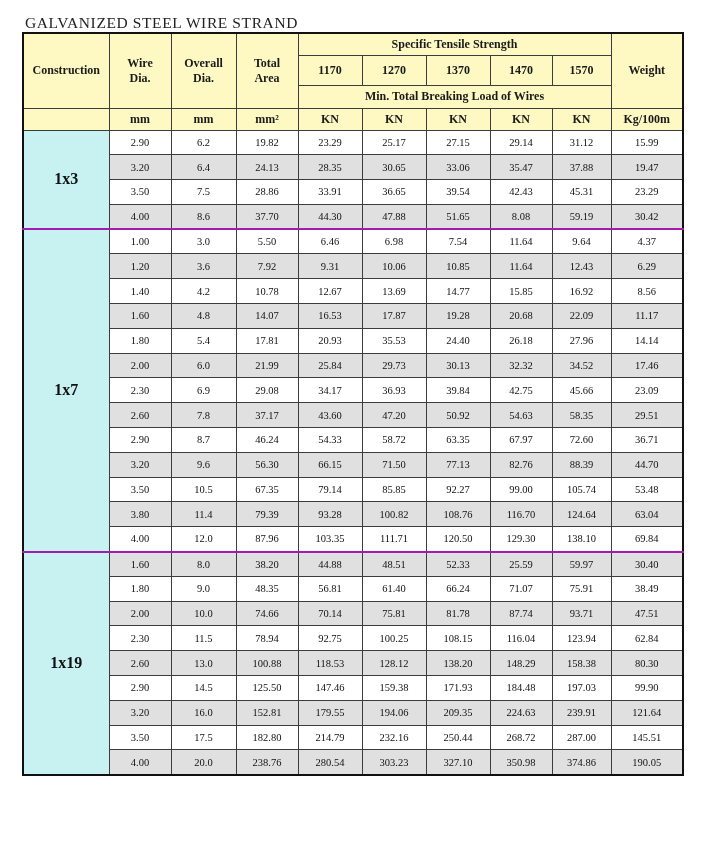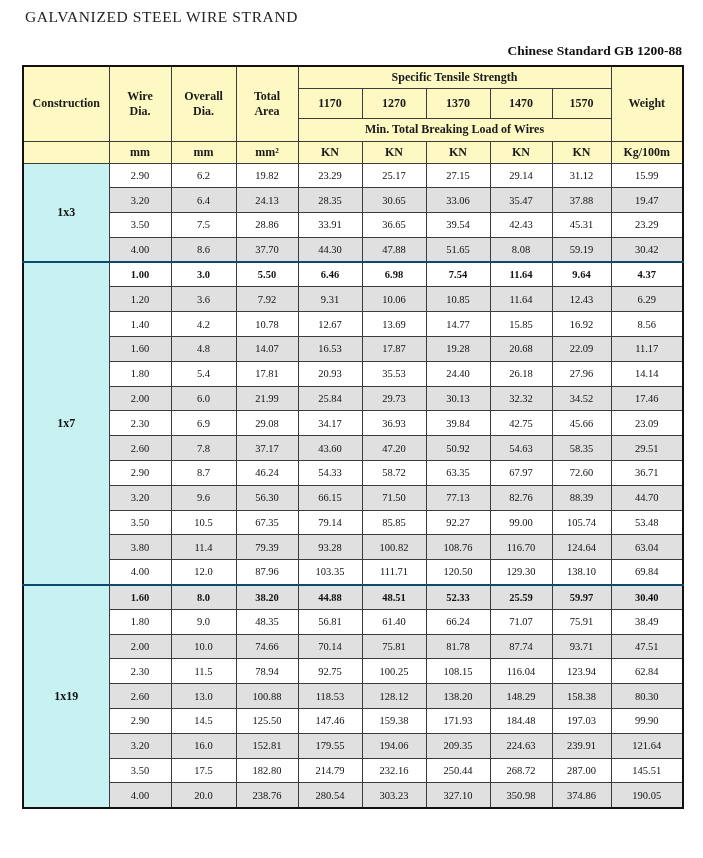--- a/index.html
+++ b/index.html
@@ -3,21 +3,21 @@
 <meta charset="utf-8">
 <style>
   * { margin: 0; padding: 0; box-sizing: border-box; }
   html, body {
     width: 703px; height: 858px;
     background: #ffffff;
     font-family: "Liberation Serif", serif;
     color: #1a1a1a;
     overflow: hidden;
   }
-  .page { width: 703px; height: 858px; position: relative; padding-top: 8px; }
+  .page { width: 703px; height: 858px; position: relative; padding-top: 14px; }
 
   .doc-title {
     margin-left: 25px;
     font-size: 15.5px;
     font-weight: normal;
     letter-spacing: 0.6px;
     color: #222;
   }
   .standard-line {
     width: 660px;
@@ -58,32 +58,31 @@
   tbody td {
     height: 24.8px;
     font-size: 10.5px;
     background: #ffffff;
     color: #111;
   }
   tbody tr.stripe td { background: #e0e0e0; }
   tbody td.construction {
     background: #c8f2f2 !important;
     font-weight: bold;
-    font-size: 12px;
-  }
-  tbody tr.group-start td { border-top: 2px solid #0c4a6e; font-weight: bold; }
+    font-size: 16px;
+  }
+  tbody tr.group-start td { border-top: 2px solid #a21caf; }
 </style>
 </head>
 <body>
 
 <div class="page">
 
   <h1 class="doc-title">GALVANIZED STEEL WIRE STRAND</h1>
 
-  <div class="standard-line">Chinese Standard GB 1200-88</div>
 
   <table class="spec">
     <colgroup>
       <col style="width:86px">
         <col style="width:62px">
         <col style="width:65px">
         <col style="width:62px">
       <col style="width:64px">
         <col style="width:64px">
         <col style="width:64px">

